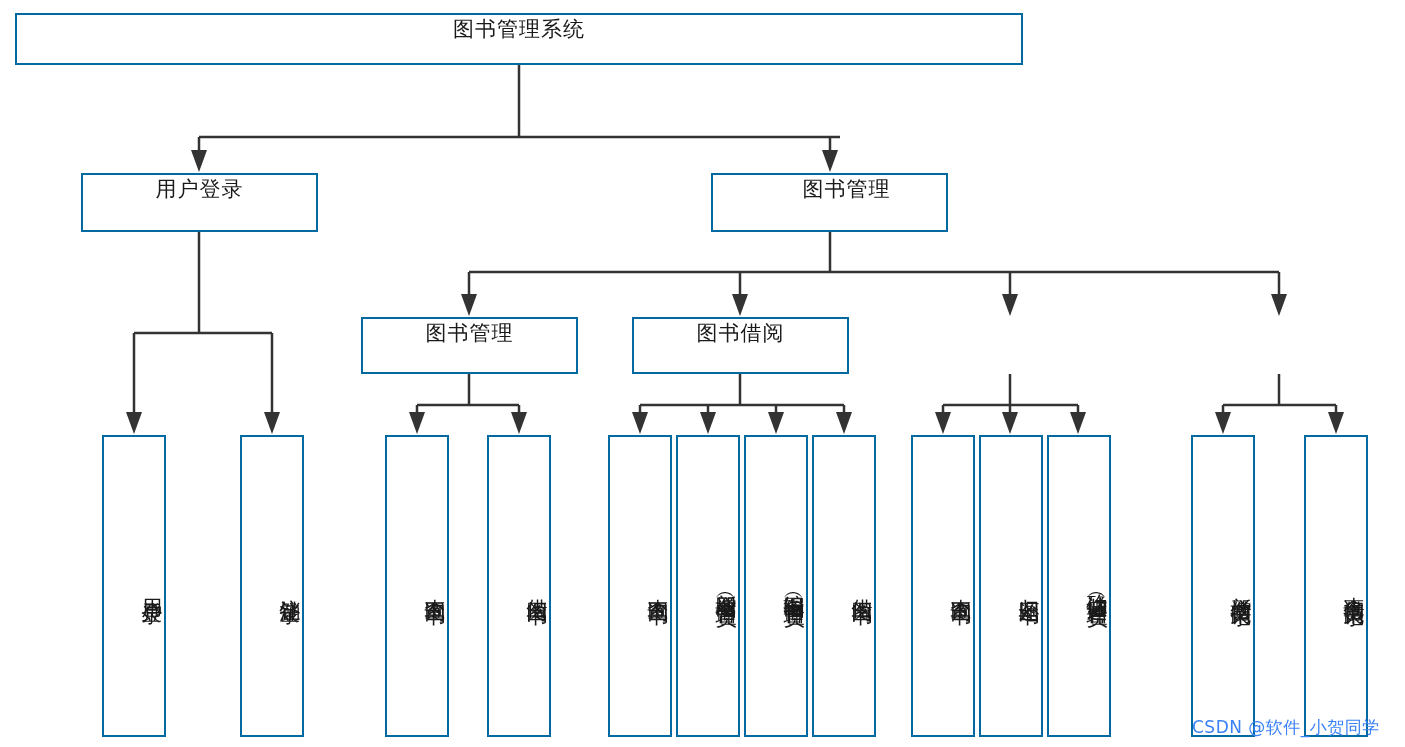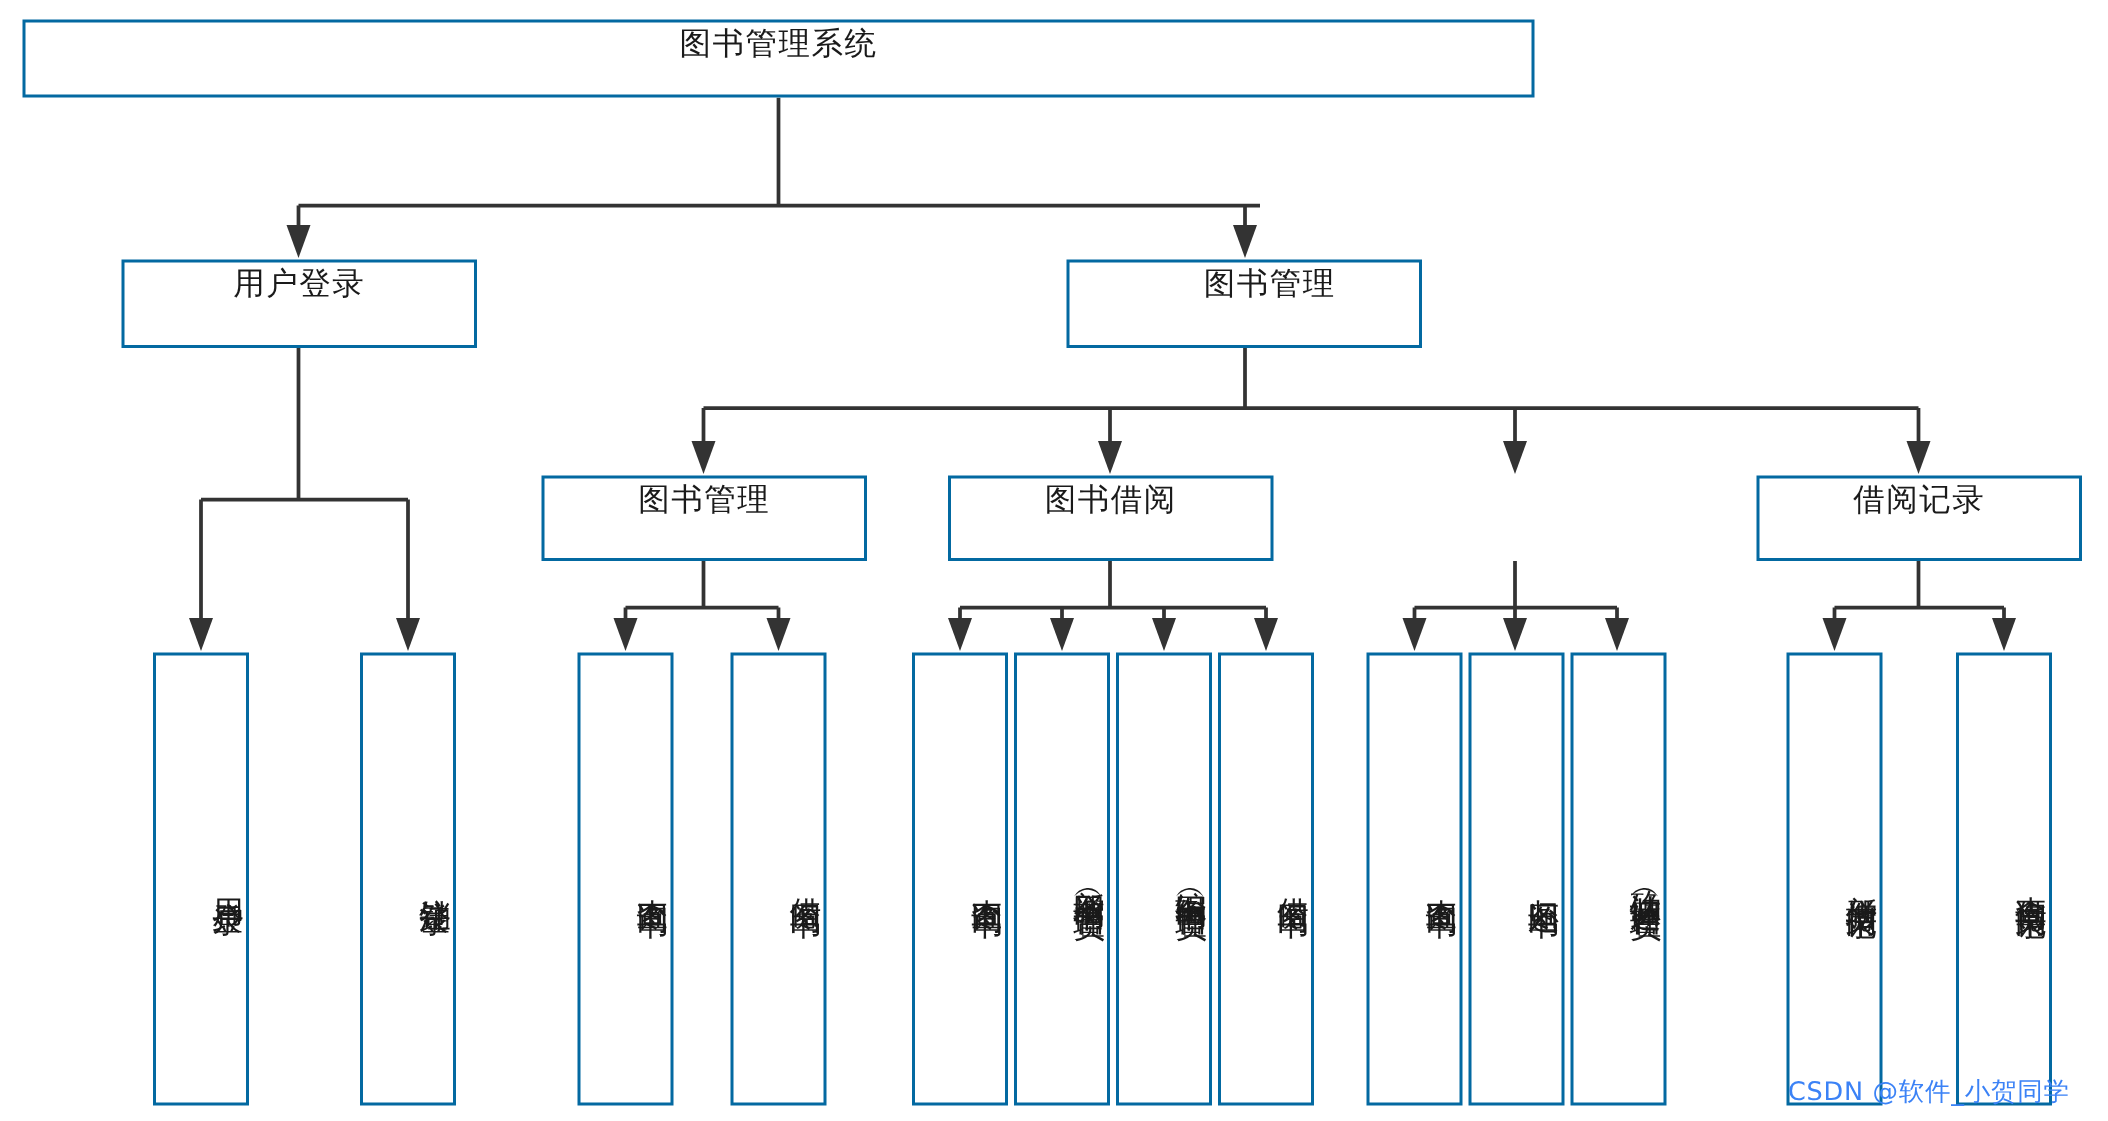--- a/index.html
+++ b/index.html
@@ -152,23 +152,20 @@
 
   <div class="node horizontal" style="left:361px; top:317px; width:217px; height:57px;">
     <span>图书管理</span>
   </div>
 
   <div class="node horizontal" style="left:632px; top:317px; width:217px; height:57px;">
     <span>图书借阅</span>
   </div>
 
 
-  <div class="node horizontal" style="left:1171px; top:317px; width:217px; height:57px;">
-    <span>借阅记录</span>
-  </div>
 
   <div class="node vertical" style="left:102px; top:435px; width:64px; height:302px;">
     <span class="vlabel">用户登录</span>
   </div>
 
   <div class="node vertical" style="left:240px; top:435px; width:64px; height:302px;">
     <span class="vlabel">注销登录</span>
   </div>
 
   <div class="node vertical" style="left:385px; top:435px; width:64px; height:302px;">

